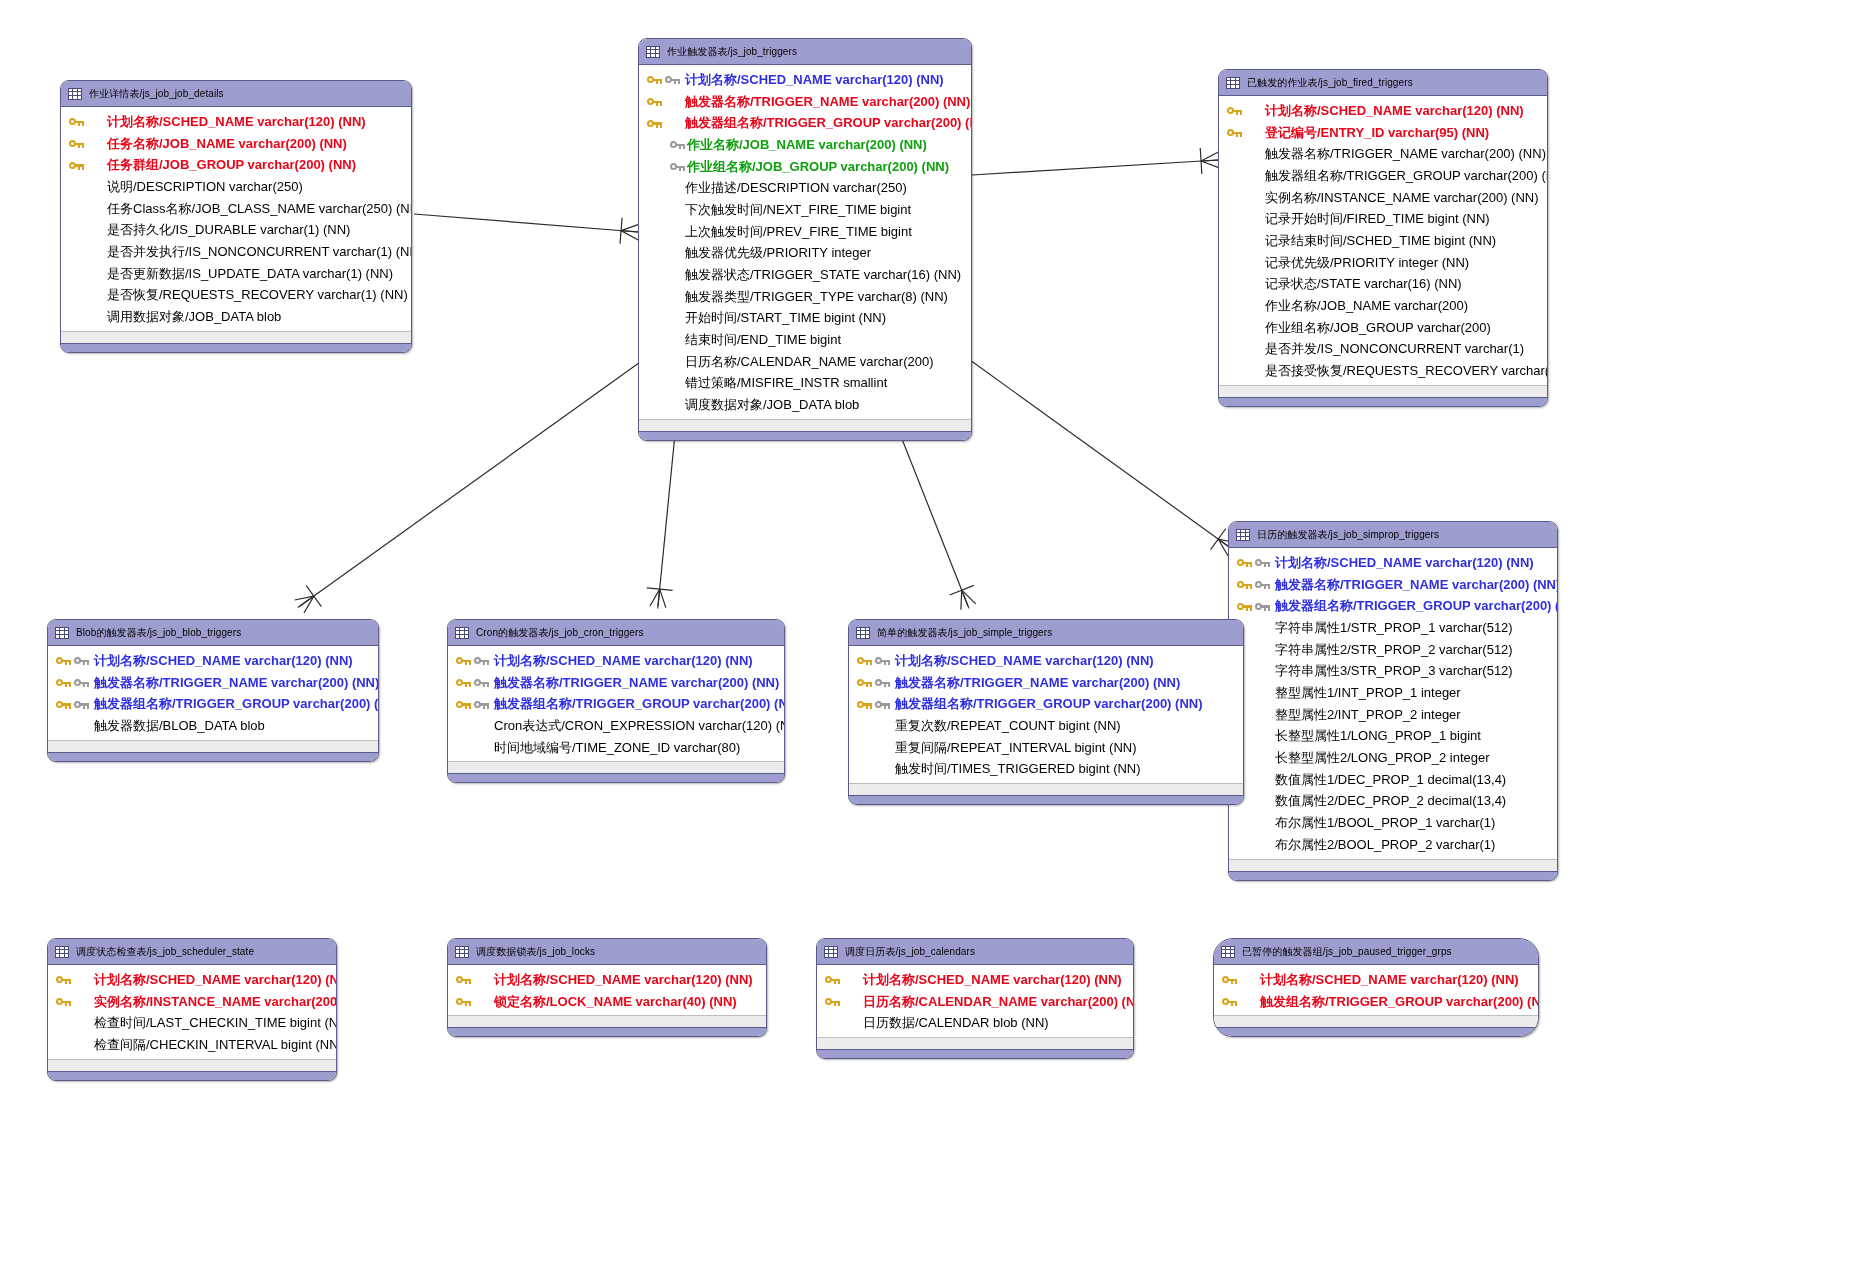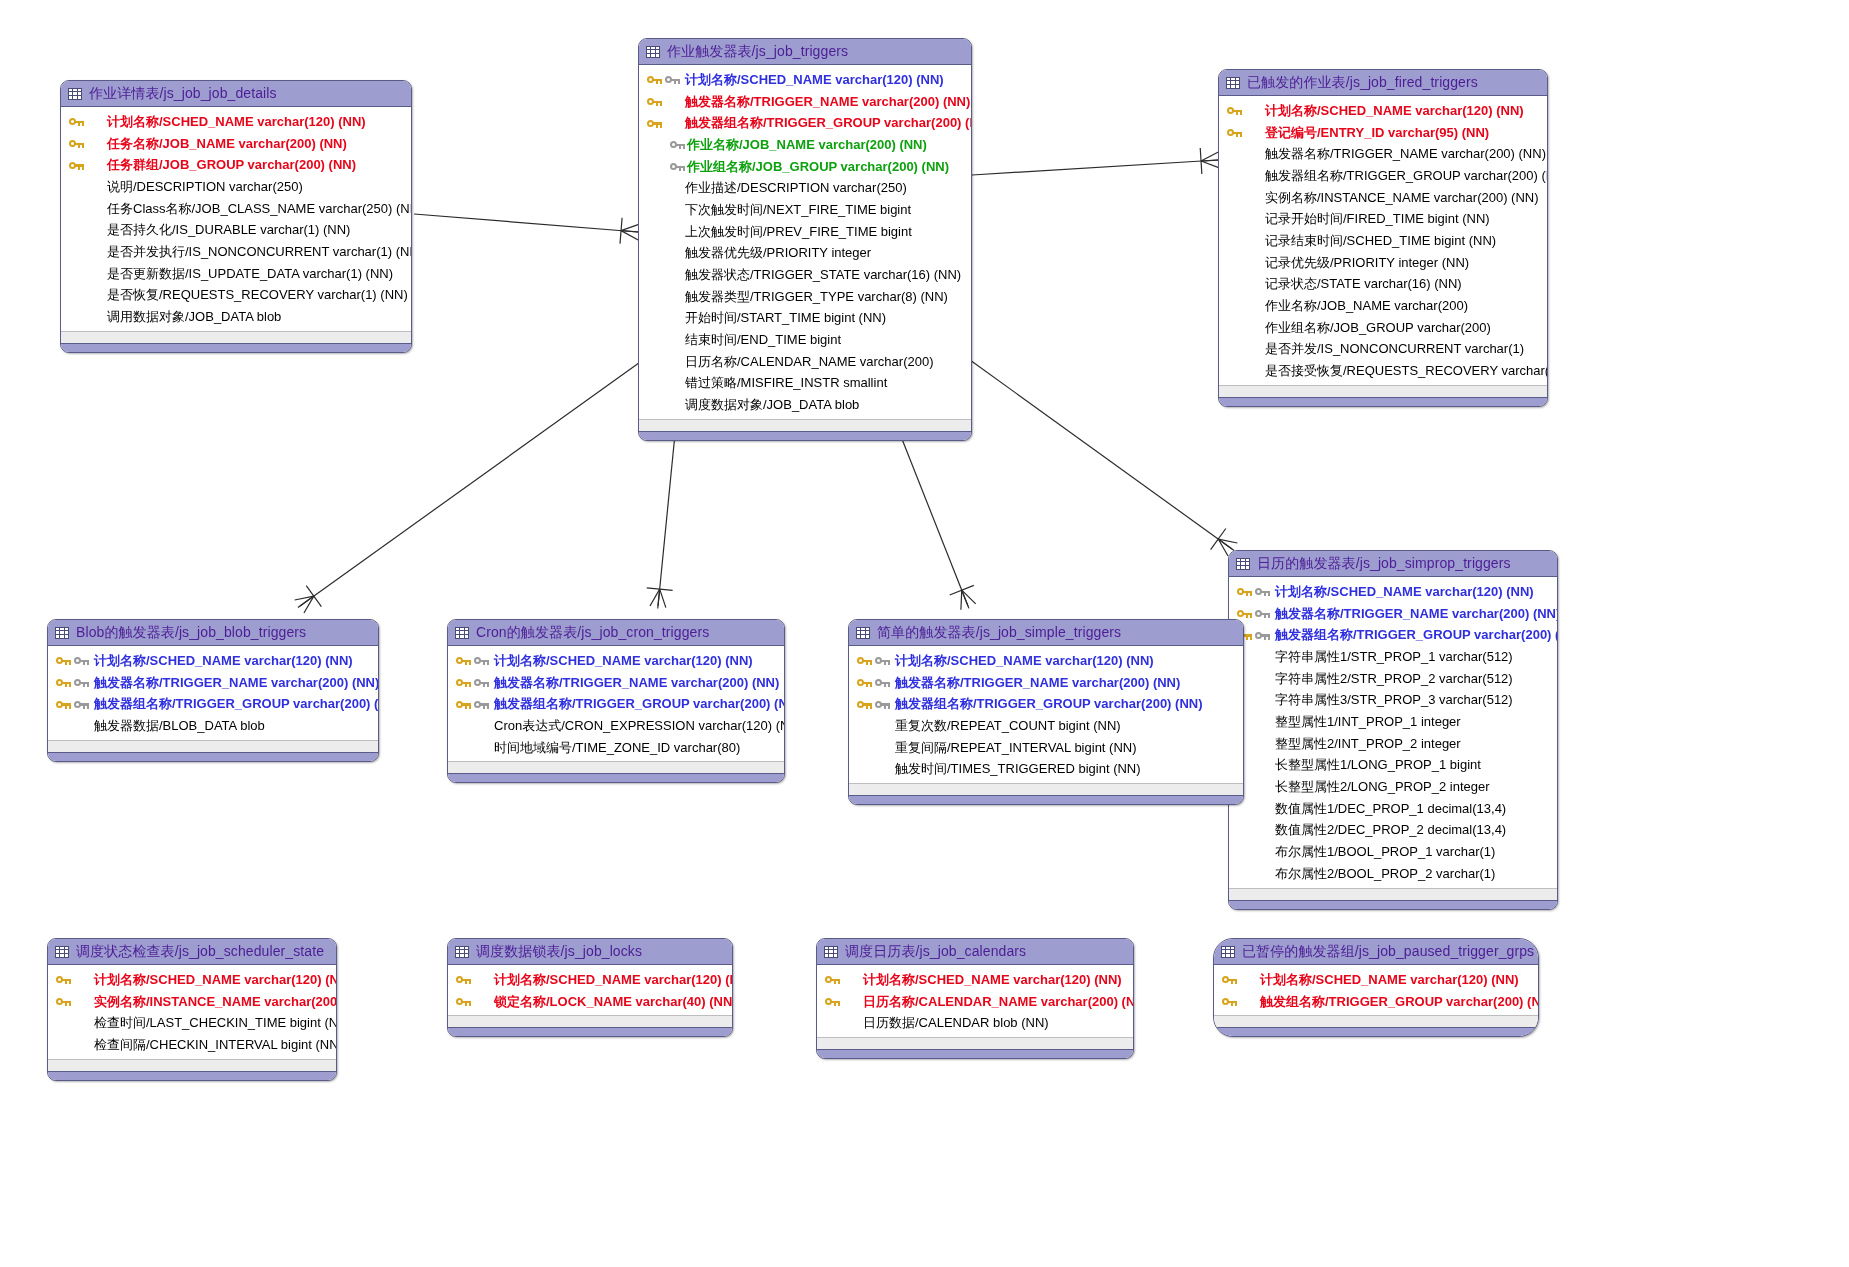--- a/index.html
+++ b/index.html
@@ -7,21 +7,21 @@
        font-family:"Liberation Sans","DejaVu Sans",sans-serif;}
   #canvas{position:absolute;left:0;top:0;width:1849px;height:1267px;}
   svg#links{position:absolute;left:0;top:0;width:1849px;height:1267px;pointer-events:none;}
 
   .entity{position:absolute;background:#ffffff;border:1px solid #5b5b8a;
           border-radius:9px 9px 9px 9px;box-sizing:border-box;
           box-shadow:1px 1px 2px rgba(0,0,0,.30);overflow:hidden;}
   .ehead{background:#9d9dd0;border-bottom:1px solid #5b5b8a;
          height:25px;display:flex;align-items:center;padding:0 7px;gap:7px;
          border-radius:7px 7px 0 0;}
-  .ehead .ttl{font-size:14px;color:#4c1d95;white-space:nowrap;letter-spacing:.1px;}
+  .ehead .ttl{font-size:10px;color:#000000;white-space:nowrap;letter-spacing:.1px;}
   .tbl-icon{width:14px;height:12px;flex:0 0 14px;position:relative;
             background:#ffffff;border:1px solid #4a4a7a;box-sizing:border-box;}
   .tbl-icon::before{content:"";position:absolute;left:0;top:2px;width:100%;height:1px;background:#4a4a7a;}
   .tbl-icon::after{content:"";position:absolute;left:0;top:0;width:100%;height:100%;
       background:
         linear-gradient(to right,transparent 3px,#4a4a7a 3px,#4a4a7a 4px,transparent 4px),
         linear-gradient(to right,transparent 8px,#4a4a7a 8px,#4a4a7a 9px,transparent 9px),
         linear-gradient(to bottom,transparent 6px,#4a4a7a 6px,#4a4a7a 7px,transparent 7px);}
   .ebody{padding:4px 12px 3px 0;background:#fff;}
   .erow{display:flex;align-items:center;height:21.7px;padding:0 6px 0 8px;white-space:nowrap;}
@@ -325,21 +325,21 @@
           <span class="attr c-plain">是否并发/IS_NONCONCURRENT varchar(1)</span>
         </div>
         <div class="erow">
           <span class="keys"></span>
           <span class="attr c-plain">是否接受恢复/REQUESTS_RECOVERY varchar(1)</span>
         </div>
       </div>
       <div class="efoot"></div>
       <div class="efoot2"></div>
     </div>
-    <div class="entity" style="left: 1228px; top: 550px; width: 330px;">
+    <div class="entity" style="left: 1228px; top: 521px; width: 330px;">
       <div class="ehead">
         <span class="tbl-icon"></span>
         <span class="ttl">日历的触发器表/js_job_simprop_triggers</span>
       </div>
       <div class="ebody">
         <div class="erow">
           <span class="keys">
             <span class="key gold">
               <i></i>
               <b></b>
@@ -625,21 +625,21 @@
           <span class="attr c-plain">检查时间/LAST_CHECKIN_TIME bigint (NN)</span>
         </div>
         <div class="erow">
           <span class="keys"></span>
           <span class="attr c-plain">检查间隔/CHECKIN_INTERVAL bigint (NN)</span>
         </div>
       </div>
       <div class="efoot"></div>
       <div class="efoot2"></div>
     </div>
-    <div class="entity" style="left: 447px; top: 938px; width: 286px;">
+    <div class="entity" style="left: 447px; top: 938px; width: 320px;">
       <div class="ehead">
         <span class="tbl-icon"></span>
         <span class="ttl">调度数据锁表/js_job_locks</span>
       </div>
       <div class="ebody">
         <div class="erow">
           <span class="keys">
             <span class="key gold">
               <i></i>
               <b></b>

